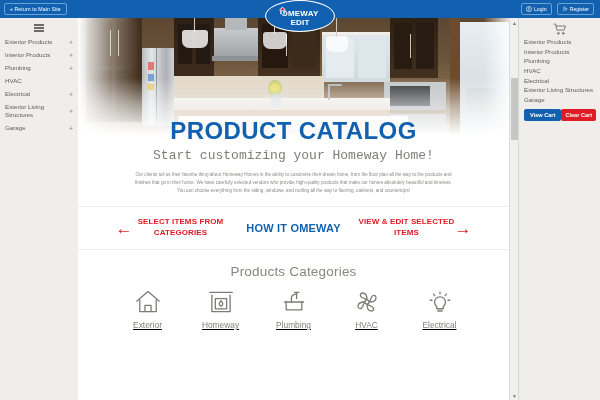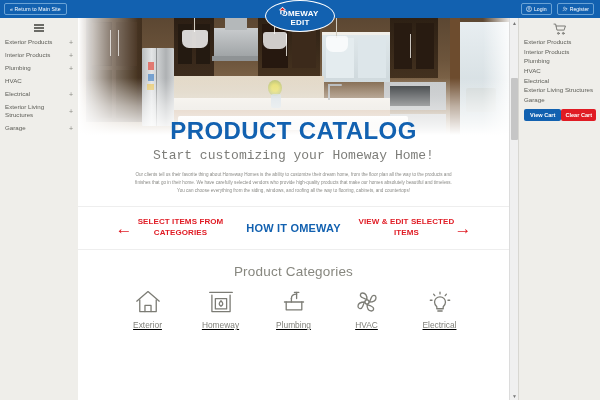--- a/index.html
+++ b/index.html
@@ -399,21 +399,21 @@
     </div>
 
     <div class="hiw">
       <span class="hiw-arrow">←</span>
       <span class="hiw-red">SELECT ITEMS FROM CATEGORIES</span>
       <span class="hiw-blue">HOW IT OMEWAY</span>
       <span class="hiw-red">VIEW &amp; EDIT SELECTED ITEMS</span>
       <span class="hiw-arrow">→</span>
     </div>
 
-    <div class="pc-title">Product Categories</div>
+    <div class="pc-title">Products Categories</div>
     <div class="pc-row">
 
       <div class="pc-item">
         <svg class="pc-ico" viewBox="0 0 32 30" fill="none" stroke="#7c7c75" stroke-width="1.5" stroke-linecap="round" stroke-linejoin="round">
           <path d="M3 14 L16 3 L29 14"></path>
           <path d="M6.5 12.5 V26 H25.5 V12.5"></path>
           <path d="M12.5 26 V19 H19.5 V26"></path>
         </svg>
         <span class="pc-lbl">Exterior</span>
       </div>

